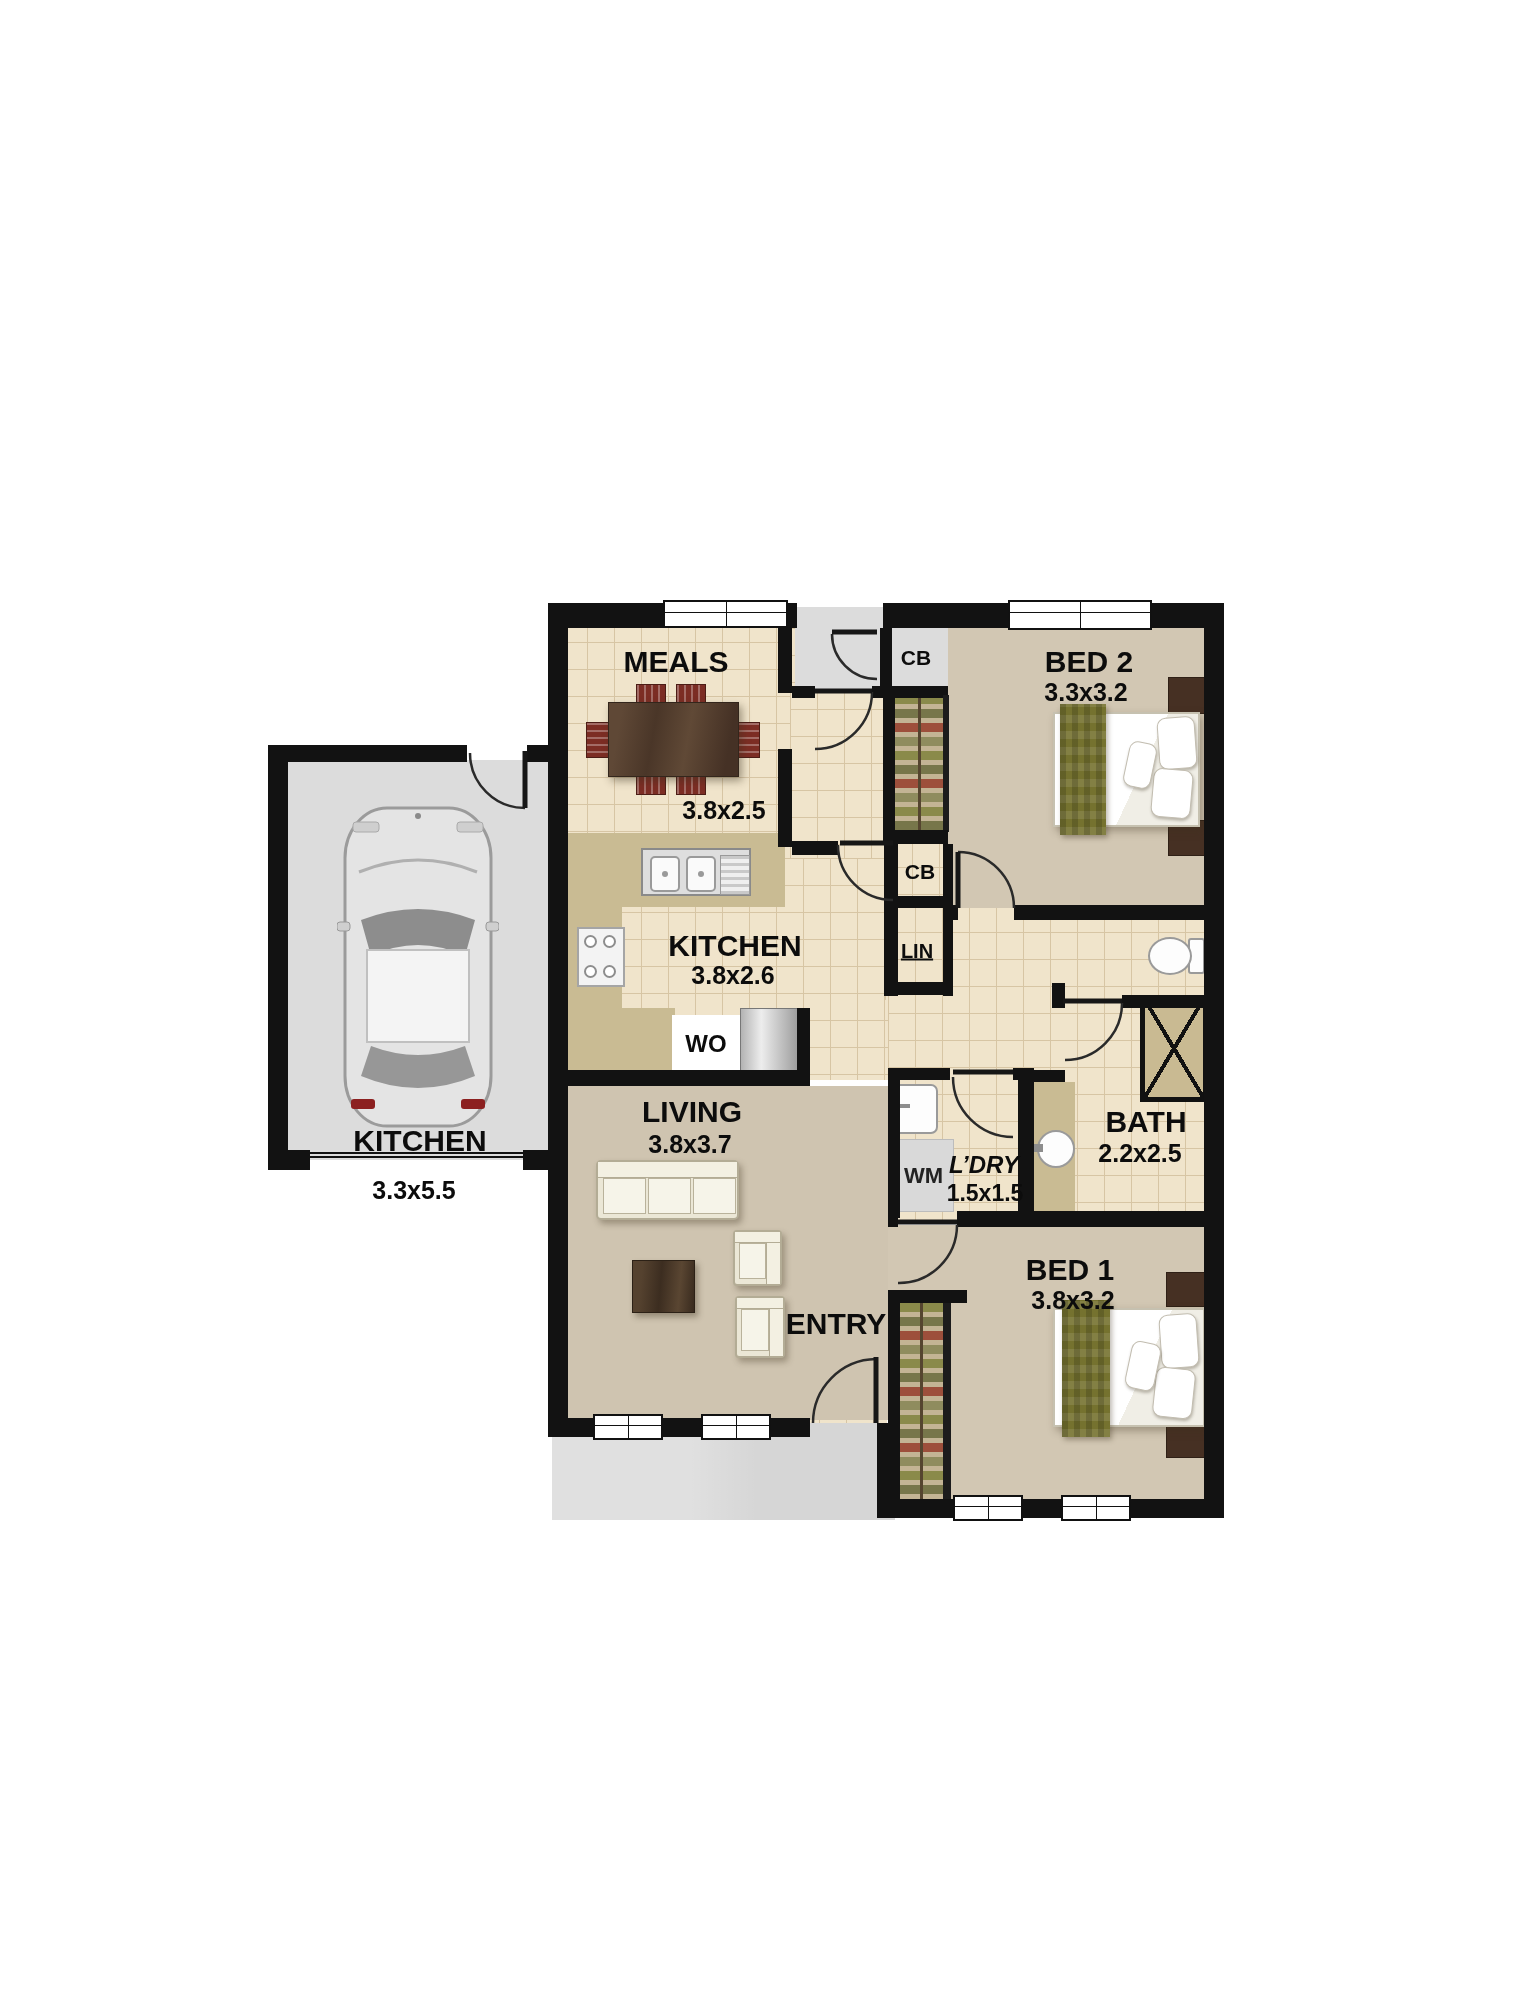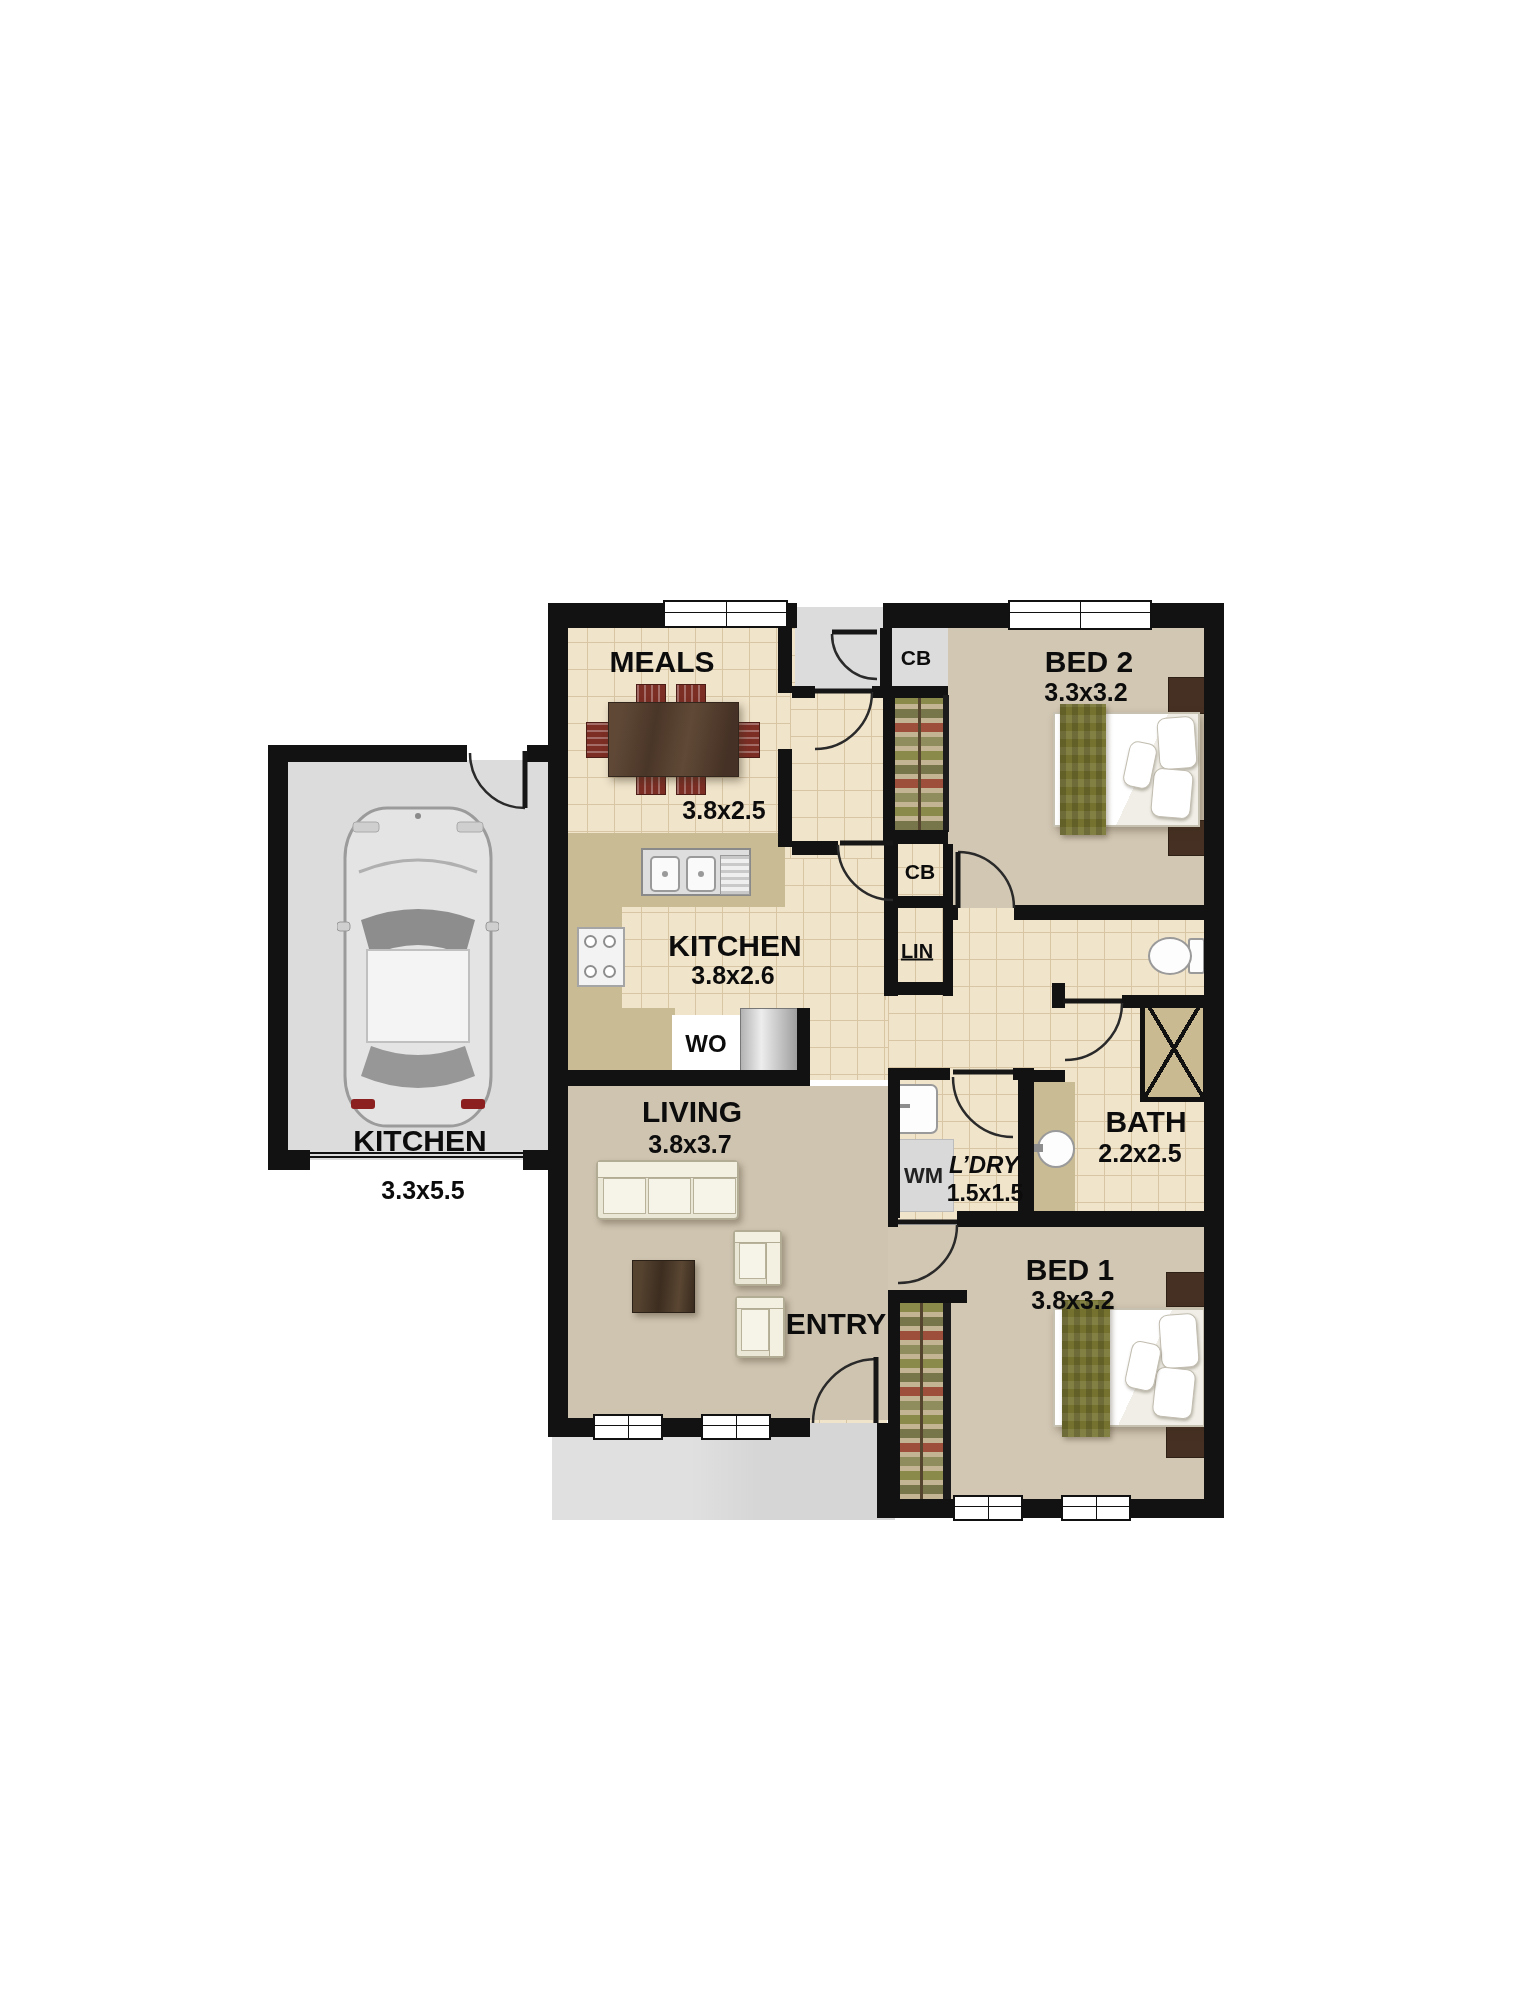--- a/index.html
+++ b/index.html
@@ -258,34 +258,34 @@
     </g>
   </svg>
 
   <div class="abs window" style="left:663px;top:600px;width:125px;height:28px;"></div>
   <div class="abs window" style="left:1008px;top:600px;width:144px;height:30px;"></div>
   <div class="abs window" style="left:593px;top:1414px;width:70px;height:26px;"></div>
   <div class="abs window" style="left:701px;top:1414px;width:70px;height:26px;"></div>
   <div class="abs window" style="left:953px;top:1495px;width:70px;height:26px;"></div>
   <div class="abs window" style="left:1061px;top:1495px;width:70px;height:26px;"></div>
 
-  <div class="lbl big" style="left:662px;top:662px;">MEALS</div>
+  <div class="lbl big" style="left:676px;top:662px;">MEALS</div>
   <div class="lbl dim" style="left:684px;top:810px;margin-left:40px;">3.8x2.5</div>
   <div class="lbl big" style="left:735px;top:946px;">KITCHEN</div>
   <div class="lbl dim" style="left:733px;top:975px;">3.8x2.6</div>
   <div class="lbl big" style="left:692px;top:1112px;">LIVING</div>
   <div class="lbl dim" style="left:690px;top:1144px;">3.8x3.7</div>
   <div class="lbl big" style="left:1089px;top:662px;">BED 2</div>
   <div class="lbl dim" style="left:1086px;top:692px;">3.3x3.2</div>
   <div class="lbl big" style="left:1070px;top:1270px;">BED 1</div>
   <div class="lbl dim" style="left:1073px;top:1300px;">3.8x3.2</div>
   <div class="lbl big" style="left:1138px;top:1122px;margin-left:8px;">BATH</div>
   <div class="lbl dim" style="left:1140px;top:1153px;">2.2x2.5</div>
   <div class="lbl ld" style="left:984px;top:1165px;font-style:italic;">L’DRY</div>
   <div class="lbl dim" style="left:985px;top:1193px;font-size:23px;">1.5x1.5</div>
   <div class="lbl big" style="left:836px;top:1324px;">ENTRY</div>
   <div class="lbl big" style="left:420px;top:1141px;">KITCHEN</div>
-  <div class="lbl dim" style="left:414px;top:1190px;margin-left:9px;">3.3x5.5</div>
+  <div class="lbl dim" style="left:414px;top:1190px;">3.3x5.5</div>
   <div class="lbl sm" style="left:916px;top:658px;">CB</div>
   <div class="lbl sm" style="left:920px;top:872px;">CB</div>
   <div class="lbl sm" style="left:917px;top:951px;font-size:20px;text-decoration:underline;">LIN</div>
   <div class="lbl sm" style="left:706px;top:1044px;font-size:24px;">WO</div>
 </div>
 
 </body></html>

